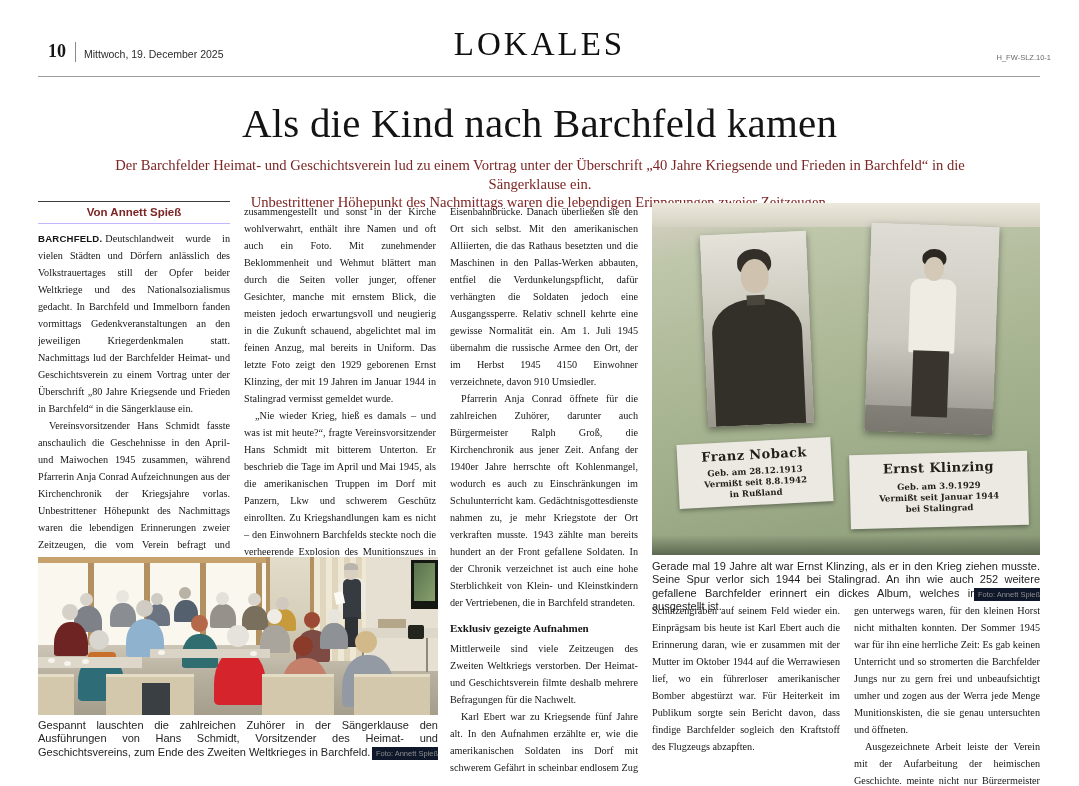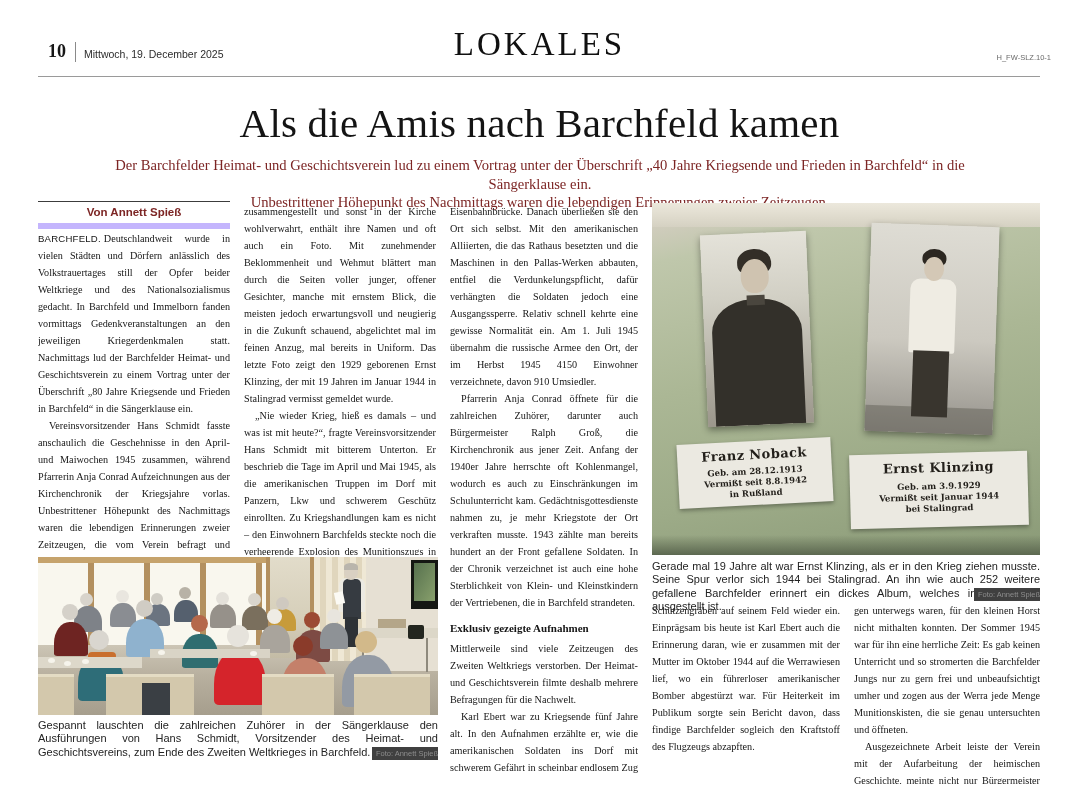--- a/index.html
+++ b/index.html
@@ -23,42 +23,42 @@
   
   .headline{position:absolute;left:0;top:99px;width:100%;text-align:center;
             font-size:41px;font-weight:normal;color:#141414;letter-spacing:.2px;}
   .standfirst{position:absolute;left:90px;top:156px;width:900px;text-align:center;
               font-size:14.6px;line-height:18.5px;color:var(--accent);}
 
   
   .byline{position:absolute;left:38px;top:201px;width:192px;text-align:center;
           font-family:"Liberation Sans",sans-serif;font-size:11.5px;font-weight:bold;
           color:var(--accent);padding:4px 0 5px 0;
-          border-top:1px solid #3c3c3c;border-bottom:6px solid #c4b5fd;box-sizing:border-box;}
+          border-top:1px solid #3c3c3c;border-bottom:1px solid #c4b5fd;box-sizing:border-box;}
 
   
   .col{position:absolute;font-size:10.2px;line-height:17px;text-align:justify;
        overflow:hidden;color:#151515;}
   .col p{margin:0;}
   .col p.ind{text-indent:11px;}
-  .lead{font-family:"Liberation Sans",sans-serif;font-size:9.6px;font-weight:normal;
+  .lead{font-family:"Liberation Sans",sans-serif;font-size:9.6px;font-weight:bold;
         letter-spacing:.2px;margin-right:3px;}
   .crosshead{font-family:"Liberation Serif",serif;font-weight:bold;font-size:11px;
              margin:9px 0 3px 0;text-align:left;}
   .c1{left:38px; top:230px;width:192px;height:324px;}
   .c2{left:244px;top:203px;width:192px;height:352px;}
   .c3{left:450px;top:203px;width:188px;height:574px;}
   .c4{left:652px;top:602px;width:188px;height:182px;}
   .c5{left:854px;top:602px;width:186px;height:182px;}
 
   
   .caption{position:absolute;font-family:"Liberation Sans",sans-serif;font-size:11px;
            line-height:13.4px;color:#232323;text-align:justify;}
   .caption .credit{position:absolute;right:0;bottom:1px;font-size:7.5px;color:var(--credit_gray);
-                   background:#404040;padding-left:4px;}
+                   background:#0f172a;padding-left:4px;}
 
   
   .photoL{position:absolute;left:38px;top:557px;width:400px;height:158px;overflow:hidden;
           background:linear-gradient(180deg,#f3f0e5 0%,#e9e4d6 34%,#cdc6b6 55%,#b7af9e 76%,#a69e8d 100%);}
   .pl-win{position:absolute;left:0;top:0;width:57%;height:56%;
           background:repeating-linear-gradient(90deg,#f9f7ee 0 50px,#b3905f 50px 56px);}
   .pl-winframe{position:absolute;left:0;top:0;width:57%;height:6px;background:#c6a36c;}
   .pl-door{position:absolute;left:57%;top:0;width:12%;height:64%;
            background:linear-gradient(180deg,#e2dcca 0%,#d6cfba 60%,#c4bca6 100%);
            border-left:4px solid #b3905f;border-right:4px solid #b3905f;box-sizing:border-box;}
@@ -122,21 +122,21 @@
 
 <div class="page">
 
   <div class="hdr-pageno">10</div>
   <div class="hdr-vline"></div>
   <div class="hdr-date">Mittwoch, 19. December 2025</div>
   <div class="hdr-section">LOKALES</div>
   <div class="hdr-code">H_FW-SLZ.10-1</div>
   <div class="hdr-rule"></div>
 
-  <h1 class="headline" style="margin:0;">Als die Amis nach Barchfeld kamen</h1>
+  <h1 class="headline" style="margin:0;">Als die Kind nach Barchfeld kamen</h1>
   <div class="standfirst">
     <div>Der Barchfelder Heimat- und Geschichtsverein lud zu einem Vortrag unter der Überschrift „40 Jahre Kriegsende und Frieden in Barchfeld“ in die Sängerklause ein.</div>
     <div>Unbestrittener Höhepunkt des Nachmittags waren die lebendigen Erinnerungen zweier Zeitzeugen.</div>
   </div>
 
   <div class="byline">Von Annett Spieß</div>
 
   <div class="col c1">
     <p><b class="lead">BARCHFELD.</b><span>Deutschlandweit wurde in vielen Städten und Dörfern anlässlich des Volkstrauertages still der Opfer beider Weltkriege und des Nationalsozialismus gedacht. In Barchfeld und Immelborn fanden vormittags Gedenkveranstaltungen an den jeweiligen Kriegerdenkmalen statt. Nachmittags lud der Barchfelder Heimat- und Geschichtsverein zu einem Vortrag unter der Überschrift „80 Jahre Kriegsende und Frieden in Barchfeld“ in die Sängerklause ein.</span></p>
     <p class="ind">Vereinsvorsitzender Hans Schmidt fasste anschaulich die Geschehnisse in den April- und Maiwochen 1945 zusammen, während Pfarrerin Anja Conrad Aufzeichnungen aus der Kirchenchronik der Kriegsjahre vorlas. Unbestrittener Höhepunkt des Nachmittags waren die lebendigen Erinnerungen zweier Zeitzeugen, die vom Verein befragt und gefilmt worden waren.</p>

